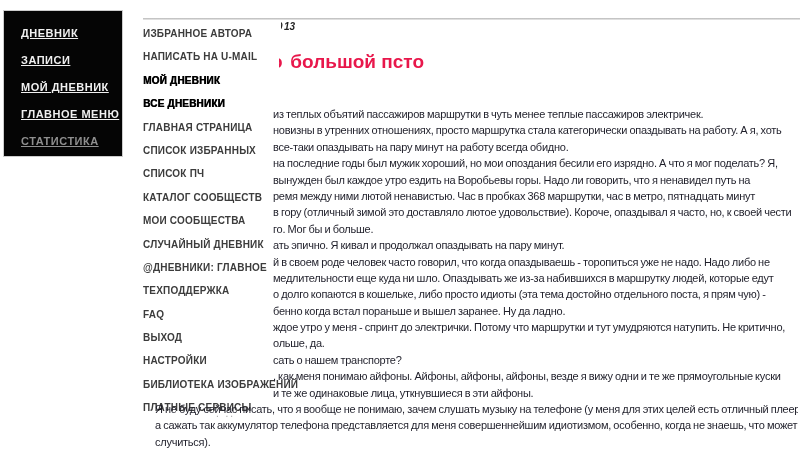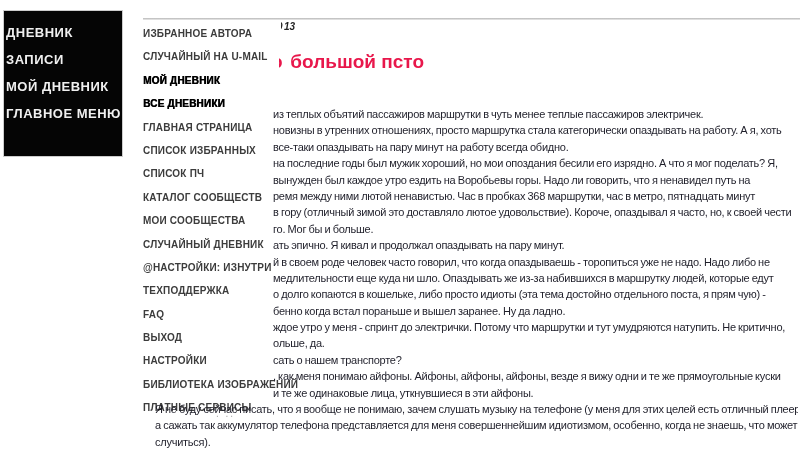--- a/index.html
+++ b/index.html
@@ -13,23 +13,23 @@
     position:absolute;left:143px;right:0;top:18px;height:2px;
     background:linear-gradient(#b7b7b7,#ececec);
   }
   
   .black-panel{
     position:absolute;left:3px;top:10px;width:120px;height:147px;
     background:#050505;border:1px solid #cdcdcd;
     box-sizing:border-box;padding-top:12px;
   }
   .black-panel .bp-item{
-    height:27px;line-height:20px;padding-left:2px;
-    font-size:13px;font-weight:700;letter-spacing:.5px;
-    color:#f0f0f0;cursor:pointer;white-space:nowrap;
+    height:27px;line-height:20px;padding-left:17px;
+    font-size:11px;font-weight:700;letter-spacing:.5px;
+    color:#f0f0f0;cursor:pointer;white-space:nowrap;text-decoration:underline;
   }
   .black-panel .bp-item.muted{color:#8f8f8f;}
   
   .menu-col{
     position:absolute;left:143px;top:27px;width:130px;
   }
   .menu-col .menu-item{
     height:23.4px;line-height:14px;
     font-size:10px;font-weight:700;letter-spacing:.2px;
     color:#3c3c3c;cursor:pointer;white-space:nowrap;
@@ -74,34 +74,35 @@
 </head>
 <body>
 
 <div class="top-rule"></div>
 
 <div class="black-panel" id="black-panel" style="background: rgb(5, 5, 5);">
     <div class="bp-item">ДНЕВНИК</div>
     <div class="bp-item">ЗАПИСИ</div>
     <div class="bp-item">МОЙ ДНЕВНИК</div>
     <div class="bp-item">ГЛАВНОЕ МЕНЮ</div>
+    <div class="bp-item muted">СТАТИСТИКА</div>
   </div>
 
 <div class="menu-col" id="menu-col">
     <div class="menu-item">ИЗБРАННОЕ АВТОРА</div>
-    <div class="menu-item">СЛУЧАЙНЫЙ НА U-MAIL</div>
+    <div class="menu-item">НАПИСАТЬ НА U-MAIL</div>
     <div class="menu-item strong">МОЙ ДНЕВНИК</div>
     <div class="menu-item strong">ВСЕ ДНЕВНИКИ</div>
     <div class="menu-item">ГЛАВНАЯ СТРАНИЦА</div>
     <div class="menu-item">СПИСОК ИЗБРАННЫХ</div>
     <div class="menu-item">СПИСОК ПЧ</div>
     <div class="menu-item">КАТАЛОГ СООБЩЕСТВ</div>
     <div class="menu-item">МОИ СООБЩЕСТВА</div>
     <div class="menu-item">СЛУЧАЙНЫЙ ДНЕВНИК</div>
-    <div class="menu-item">@НАСТРОЙКИ: ИЗНУТРИ</div>
+    <div class="menu-item">@ДНЕВНИКИ: ГЛАВНОЕ</div>
     <div class="menu-item">ТЕХПОДДЕРЖКА</div>
     <div class="menu-item">FAQ</div>
     <div class="menu-item">ВЫХОД</div>
     <div class="menu-item">НАСТРОЙКИ</div>
     <div class="menu-item">БИБЛИОТЕКА ИЗОБРАЖЕНИЙ</div>
     <div class="menu-item">ПЛАТНЫЕ СЕРВИСЫ</div>
   </div>
 
 <div class="date-frag">
   <span class="clip-frag"><span>0</span></span><span>13</span>

